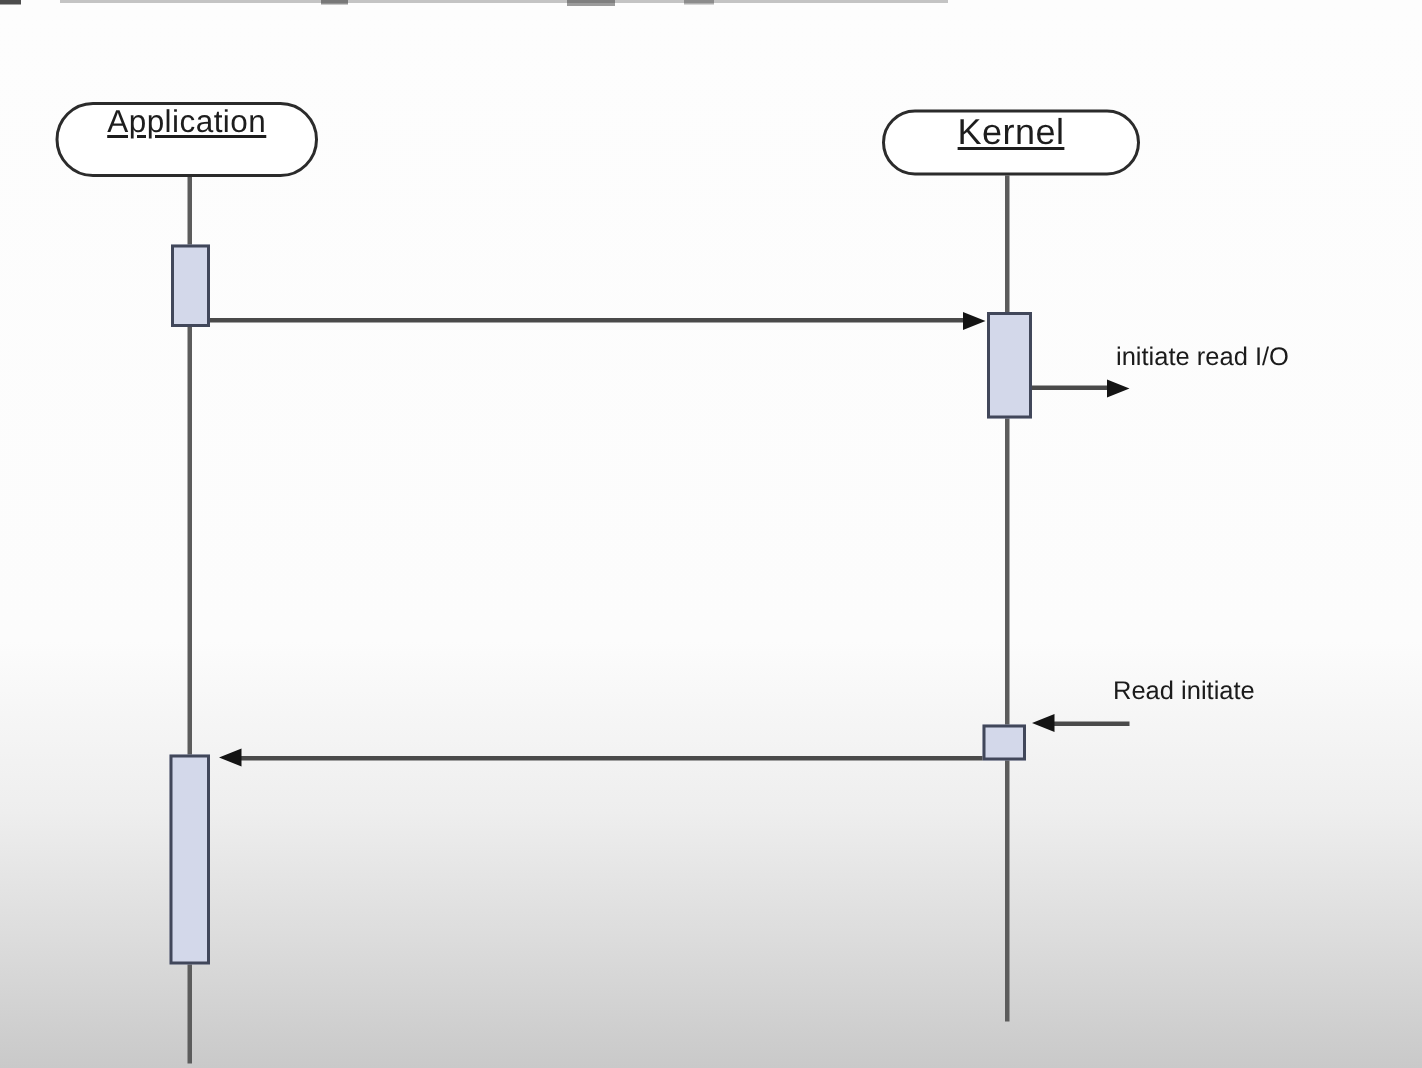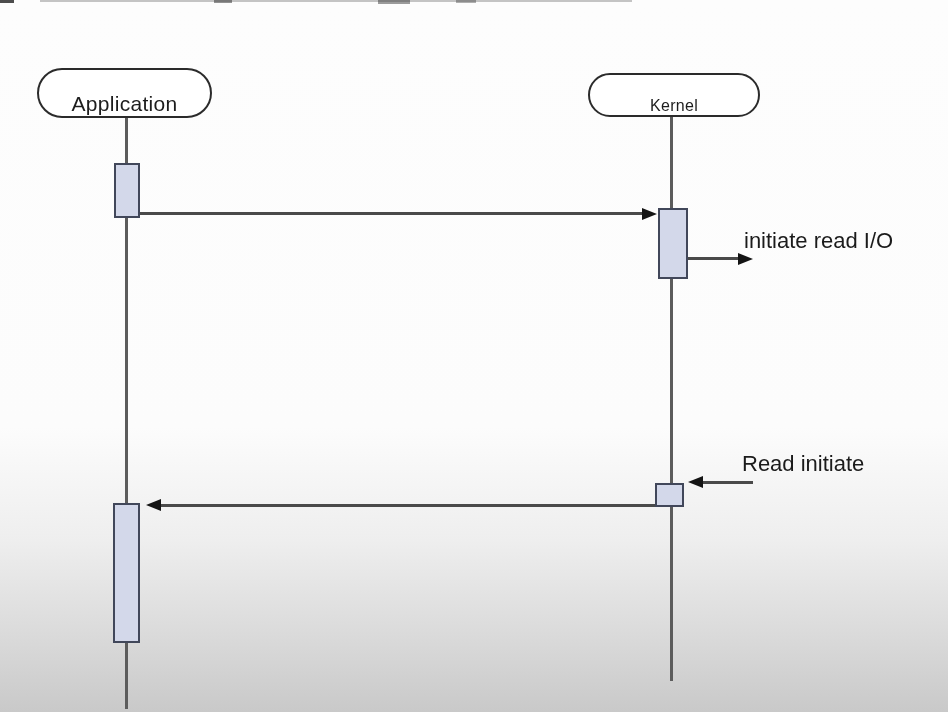--- a/index.html
+++ b/index.html
@@ -14,26 +14,26 @@
   
   .edge-hairline{position:absolute;left:40px;top:0;width:592px;height:2px;background:#b5b5b5;opacity:.8;}
   .smudge{position:absolute;top:0;height:3px;background:#3a3a3a;}
   .smudge.s1{left:0;width:14px;opacity:.9;}
   .smudge.s2{left:214px;width:18px;opacity:.55;}
   .smudge.s3{left:378px;width:32px;height:4px;opacity:.5;}
   .smudge.s4{left:456px;width:20px;opacity:.4;}
 
   
   .head{
-    position:absolute;display:flex;align-items:flex-end;justify-content:center;
+    position:absolute;display:flex;align-items:flex-start;justify-content:center;
     background:#ffffff;border:2.5px solid #2b2b2b;border-radius:26px;
-    font-size:21px;color:#1d1d1d;letter-spacing:.3px;box-sizing:border-box;
+    font-size:21px;color:#1d1d1d;letter-spacing:.3px;box-sizing:border-box;text-decoration:underline;
   }
   .head.app{left:37px;top:68px;width:175px;height:50px;}
-  .head.kernel{left:588px;top:73px;width:172px;height:44px;font-size:16px;}
+  .head.kernel{left:588px;top:73px;width:172px;height:44px;font-size:24px;}
 
   
   .lifeline{position:absolute;width:3px;background:#5c5c5c;}
   .lifeline.app{left:125px;top:118px;height:591px;}
   .lifeline.kernel{left:670px;top:117px;height:564px;}
 
   
   .act{position:absolute;background:#d3d8ea;border:2px solid #41475a;box-sizing:border-box;}
   .act.app1{left:114px;top:163px;width:26px;height:55px;}
   .act.app2{left:113px;top:503px;width:27px;height:140px;}
@@ -53,21 +53,21 @@
   .msg.initiate{left:688px;top:257px;width:50px;}
   .arrow-r.initiate{left:738px;top:253px;}
 
   .arrow-l.response{left:688px;top:476px;}
   .msg.response{left:701px;top:481px;width:52px;}
 
   .arrow-l.return{left:146px;top:499px;}
   .msg.return{left:159px;top:504px;width:496px;}
 
   
-  .msg-label{position:absolute;font-size:22px;color:#1b1b1b;white-space:nowrap;}
+  .msg-label{position:absolute;font-size:17px;color:#1b1b1b;white-space:nowrap;}
   .msg-label.initiate{left:744px;top:228px;}
   .msg-label.response{left:742px;top:451px;}
 </style>
 </head>
 <body>
 
 <div class="canvas">
 
   <div class="edge-hairline"></div>
   <div class="smudge s1"></div>

